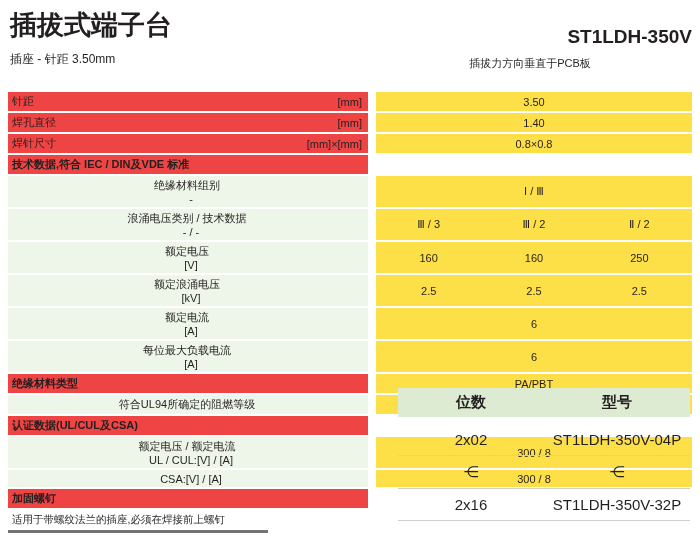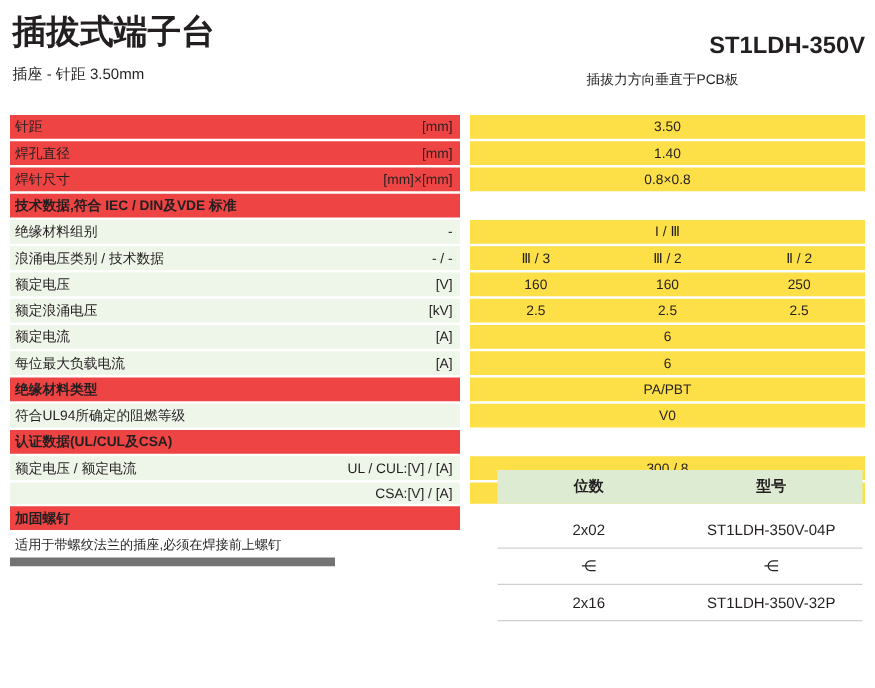--- a/index.html
+++ b/index.html
@@ -79,20 +79,21 @@
     display: flex;
     align-items: center;
     box-sizing: border-box;
     padding: 2px 6px 2px 4px;
   }
   .left-block.green {
     background: #ef4444;
   }
   .left-block.light {
     background: #eef5e9;
+    flex-direction: column;
   }
   .lbl {
     flex: 1;
     text-align: left;
     white-space: nowrap;
     overflow: hidden;
   }
   .lbl.bold {
     font-weight: bold;
   }
@@ -117,33 +118,33 @@
   }
   .cell {
     flex: 1;
     text-align: center;
     padding: 2px 2px;
     white-space: nowrap;
   }
   .note {
     font-size: 10.5px;
     padding: 3px 4px;
-    border-bottom: 7px solid #737373;
+    border-bottom: 3px solid #737373;
     width: 260px;
     box-sizing: border-box;
     color: #231f20;
   }
 
   
   .model-table {
     position: absolute;
     left: 398px;
-    top: 376px;
+    top: 388px;
     width: 292px;
-    font-size: 12px;
+    font-size: 15px;
   }
   .mt-head {
     display: flex;
     background: #dcebd1;
     font-weight: bold;
   }
   .mt-head div {
     flex: 1;
     text-align: center;
     padding: 5px 0;

